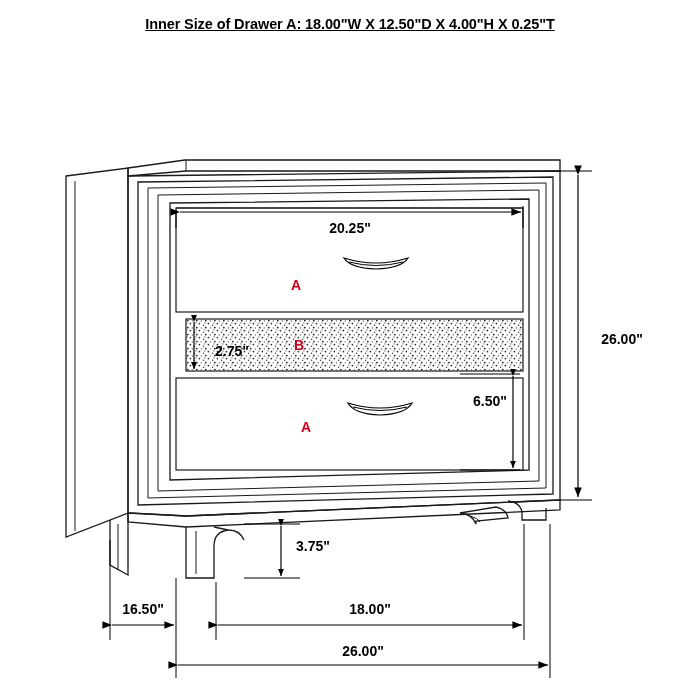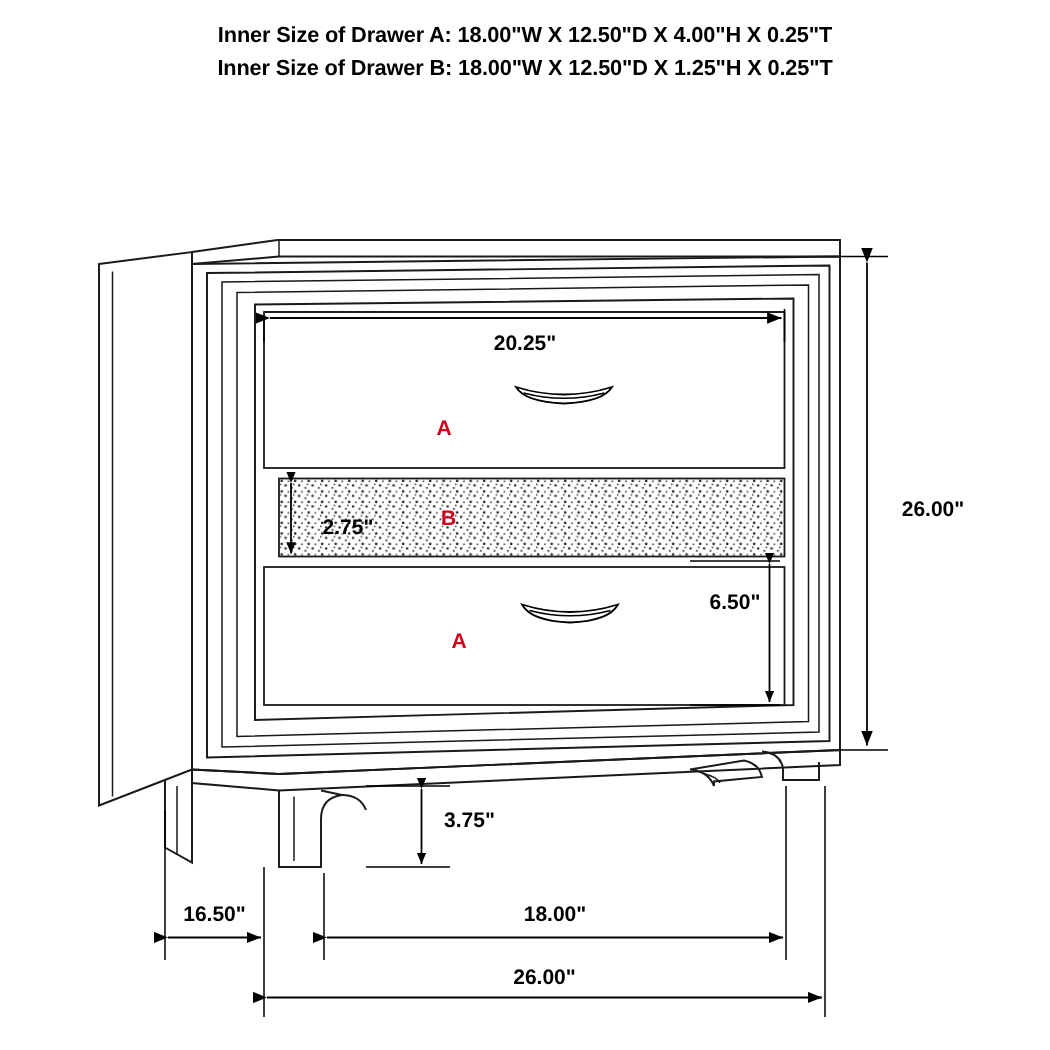--- a/index.html
+++ b/index.html
@@ -21,21 +21,21 @@
   .hdr {
     position: absolute;
     left: 0;
     width: 700px;
     text-align: center;
     font-size: 14.5px;
     font-weight: bold;
     color: #000;
     letter-spacing: -0.1px;
   }
-  #hdr1 { top: 16px; }
+  #hdr1 { top: 16px; text-decoration: underline; }
   #hdr2 { top: 38px; }
 
   svg { position: absolute; top: 0; left: 0; }
 
   .dim {
     font-family: "Liberation Sans", sans-serif;
     font-size: 14px;
     font-weight: bold;
     fill: #000;
   }
@@ -50,21 +50,20 @@
   .ext { stroke: #000; stroke-width: 1; fill: none; }
   .body-ln { stroke: #1a1a1a; stroke-width: 1.3; fill: none; }
   .body-ln-2 { stroke: #1a1a1a; stroke-width: 1; fill: none; }
 </style>
 </head>
 <body>
 
 <div id="stage">
 
   <div class="hdr" id="hdr1">Inner Size of Drawer A: 18.00"W X 12.50"D X 4.00"H X 0.25"T</div>
-  <div class="hdr" id="hdr2">Inner Size of Drawer B: 18.00"W X 12.50"D X 1.25"H X 0.25"T</div>
 
   <svg width="700" height="700" viewBox="0 0 700 700">
 
     <defs>
       <marker id="ar" markerWidth="9" markerHeight="9" refX="8" refY="3.2" orient="auto" markerUnits="strokeWidth">
         <path d="M0,0 L8,3.2 L0,6.4 z" fill="#000"></path>
       </marker>
       <marker id="arS" markerWidth="7" markerHeight="7" refX="6.2" refY="2.6" orient="auto" markerUnits="strokeWidth">
         <path d="M0,0 L6.2,2.6 L0,5.2 z" fill="#000"></path>
       </marker>

